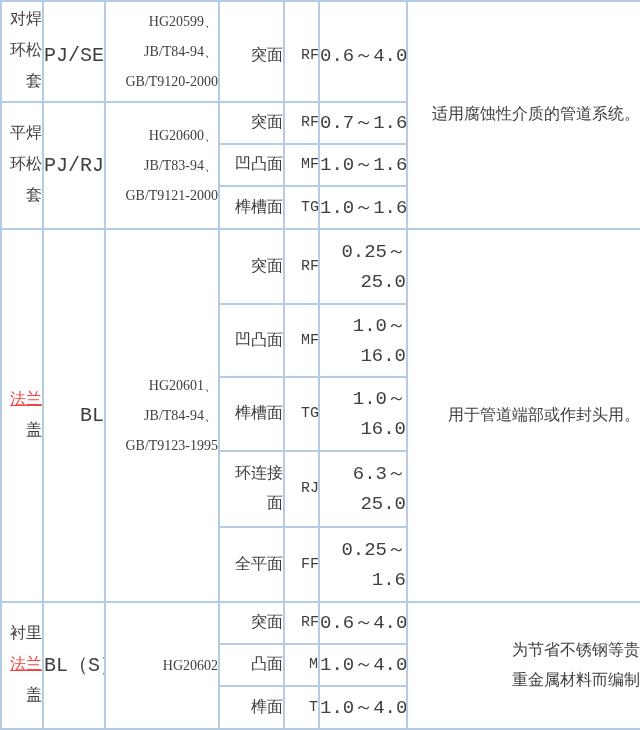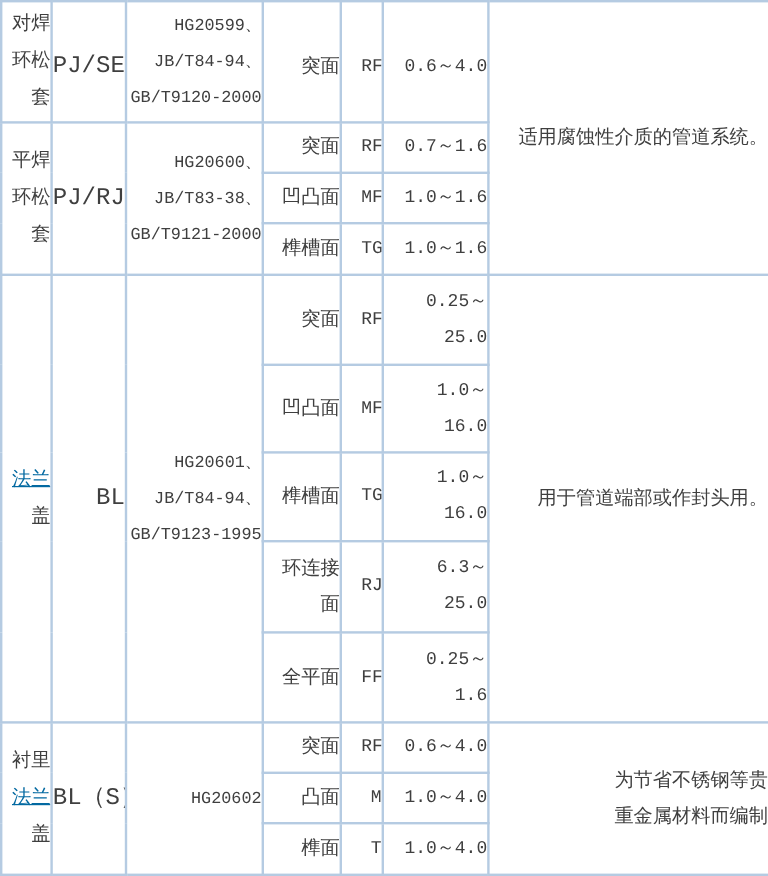--- a/index.html
+++ b/index.html
@@ -28,31 +28,31 @@
   
   tr.h101{height:101px;}
   tr.h42{height:42px;}
   tr.h43{height:43px;}
   tr.h75{height:75px;}
   tr.h73{height:73px;}
   tr.h74{height:74px;}
   tr.h76{height:76px;}
   
   td.code .c{font-size:20px;white-space:nowrap;}
-  td.std .c{font-size:14px;}
+  td.std .c{font-size:14px;font-family:Liberation Serif, serif;}
   td.fcode .c{font-size:15px;margin-left:16px;}
-  td.range .c{font-size:15px;}
+  td.range .c{font-size:19px;}
   td.note .c{line-height:30px;}
   
   td.vtop{vertical-align:top;}
   td.vtop .c{padding-top:9px;line-height:26px;}
   
   .name .nl{line-height:31px;font-size:16px;}
   .name .link{
-    color:#0369a1;
+    color:#ef4444;
     text-decoration:underline;
     cursor:pointer;
     font-family:Liberation Mono, monospace;
   }
 </style>
 </head>
 <body>
 
 <div id="wrap">
 <table class="flange">
@@ -99,21 +99,21 @@
     <td class="name" rowspan="3">
       <div class="nl">平焊</div>
       <div class="nl">环松</div>
       <div class="nl">套</div>
     </td>
     <td class="code" rowspan="3">
             <div class="c">PJ/RJ</div>
           </td>
     <td class="std" rowspan="3">
             <div class="c">HG20600、
-JB/T83-38、
+JB/T83-94、
 GB/T9121-2000</div>
           </td>
     <td class="ftype">
             <div class="c">突面</div>
           </td>
     <td class="fcode">
             <div class="c">RF</div>
           </td>
     <td class="range">
             <div class="c">0.7～1.6</div>

